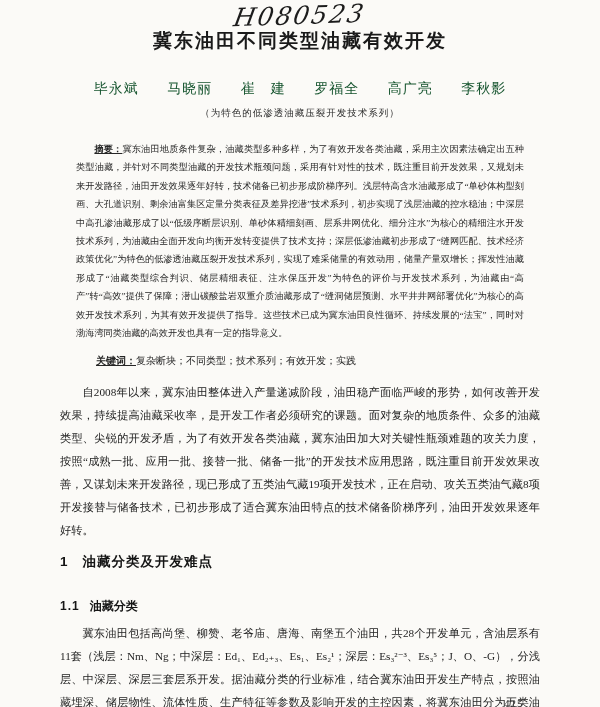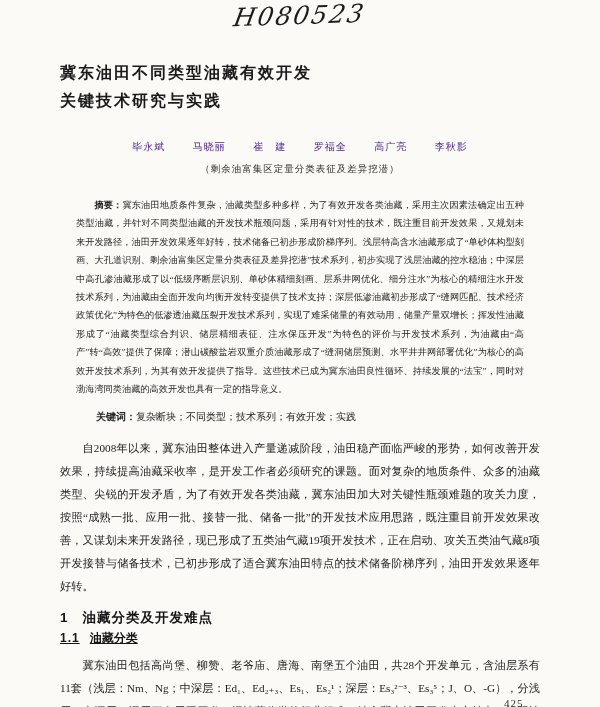--- a/index.html
+++ b/index.html
@@ -21,35 +21,35 @@
     display:inline-block;
     font-family:"DejaVu Serif",serif;
     font-style:italic;
     font-size:25px;
     letter-spacing:2px;
     color:#1c1c1c;
     transform:rotate(-2deg) skewX(-12deg);
   }
   .content{padding:0 60px;}
   .title{
-    padding-top:59px;
-    text-align:left;
+    padding-top:27px;
+    text-align:center;
     font-family:"Liberation Sans","DejaVu Sans",sans-serif;
     font-weight:bold;
-    font-size:16px;
+    font-size:19px;
     line-height:28px;
     letter-spacing:2px;
     color:#1a1a1a;
   }
   .authors{
     margin-top:25px;
     text-align:center;
-    font-size:10px;
+    font-size:14px;
     letter-spacing:1px;
-    color:#4c1d95;
+    color:#14532d;
     white-space:nowrap;
   }
   .authors .author{display:inline-block;margin:0 12px;}
   .affiliation{
     margin-top:9px;
     text-align:center;
     font-size:9.5px;
     letter-spacing:1px;
     color:#2a2a2a;
   }
@@ -63,45 +63,44 @@
     color:#262626;
   }
   .keywords{
     padding:0 16px;
     margin-top:0;
     font-size:10px;
     line-height:18.4px;
     text-indent:2em;
     color:#262626;
   }
-  .b{font-weight:bold;font-family:"Liberation Sans","DejaVu Sans",sans-serif;}
+  .b{font-weight:bold;font-family:"Liberation Sans","DejaVu Sans",sans-serif;text-decoration:underline;}
   .para{
     margin-top:11px;
     font-size:11.2px;
     line-height:23px;
     text-align:justify;
     text-indent:2em;
     color:#222;
   }
   .h1{
     margin-top:9px;
     font-family:"Liberation Sans","DejaVu Sans",sans-serif;
     font-weight:bold;
     font-size:13.5px;
     color:#141414;
     letter-spacing:1px;
   }
   .h1 .num{margin-right:14px;}
   .h2{
-    margin-top:3px;
+    margin-top:27px;
     font-family:"Liberation Sans","DejaVu Sans",sans-serif;
     font-weight:bold;
     font-size:12px;
     color:#161616;
-    text-decoration:underline;
   }
   .h2 .num{margin-right:10px;letter-spacing:1px;}
   .sect-para{margin-top:7px;}
   .page-number{
     position:absolute;
     left:504px;top:697px;
     font-size:11px;
     color:#333;
     letter-spacing:1px;
   }
@@ -112,33 +111,32 @@
 <div class="page">
 
   <div class="handwritten">
     <span>H080523</span>
   </div>
 
   <div class="content">
 
     <div class="title">
       <div>冀东油田不同类型油藏有效开发</div>
-      <div>关键技术研究与实践</div>
     </div>
 
     <div class="authors">
       <span class="author">毕永斌</span>
       <span class="author">马晓丽</span>
       <span class="author">崔　建</span>
       <span class="author">罗福全</span>
       <span class="author">高广亮</span>
       <span class="author">李秋影</span>
     </div>
 
-    <div class="affiliation">（剩余油富集区定量分类表征及差异挖潜）</div>
+    <div class="affiliation">（为特色的低渗透油藏压裂开发技术系列）</div>
 
     <p class="abstract"><span class="b">摘要：</span><span>冀东油田地质条件复杂，油藏类型多种多样，为了有效开发各类油藏，采用主次因素法确定出五种类型油藏，并针对不同类型油藏的开发技术瓶颈问题，采用有针对性的技术，既注重目前开发效果，又规划未来开发路径，油田开发效果逐年好转，技术储备已初步形成阶梯序列。浅层特高含水油藏形成了“单砂体构型刻画、大孔道识别、剩余油富集区定量分类表征及差异挖潜”技术系列，初步实现了浅层油藏的控水稳油；中深层中高孔渗油藏形成了以“低级序断层识别、单砂体精细刻画、层系井网优化、细分注水”为核心的精细注水开发技术系列，为油藏由全面开发向均衡开发转变提供了技术支持；深层低渗油藏初步形成了“缝网匹配、技术经济政策优化”为特色的低渗透油藏压裂开发技术系列，实现了难采储量的有效动用，储量产量双增长；挥发性油藏形成了“油藏类型综合判识、储层精细表征、注水保压开发”为特色的评价与开发技术系列，为油藏由“高产”转“高效”提供了保障；潜山碳酸盐岩双重介质油藏形成了“缝洞储层预测、水平井井网部署优化”为核心的高效开发技术系列，为其有效开发提供了指导。这些技术已成为冀东油田良性循环、持续发展的“法宝”，同时对渤海湾同类油藏的高效开发也具有一定的指导意义。</span></p>
 
     <p class="keywords"><span class="b">关键词：</span><span>复杂断块；不同类型；技术系列；有效开发；实践</span></p>
 
     <p class="para">自2008年以来，冀东油田整体进入产量递减阶段，油田稳产面临严峻的形势，如何改善开发效果，持续提高油藏采收率，是开发工作者必须研究的课题。面对复杂的地质条件、众多的油藏类型、尖锐的开发矛盾，为了有效开发各类油藏，冀东油田加大对关键性瓶颈难题的攻关力度，按照“成熟一批、应用一批、接替一批、储备一批”的开发技术应用思路，既注重目前开发效果改善，又谋划未来开发路径，现已形成了五类油气藏19项开发技术，正在启动、攻关五类油气藏8项开发接替与储备技术，已初步形成了适合冀东油田特点的技术储备阶梯序列，油田开发效果逐年好转。</p>
 
     <div class="h1">
       <span class="num">1</span><span>油藏分类及开发难点</span>
     </div>

